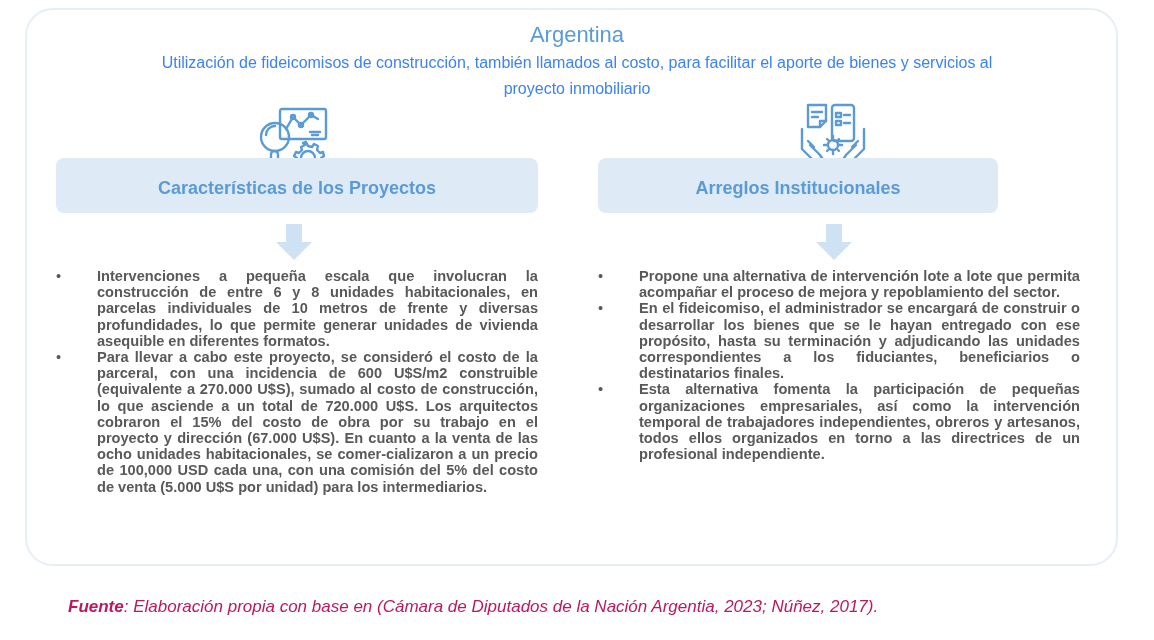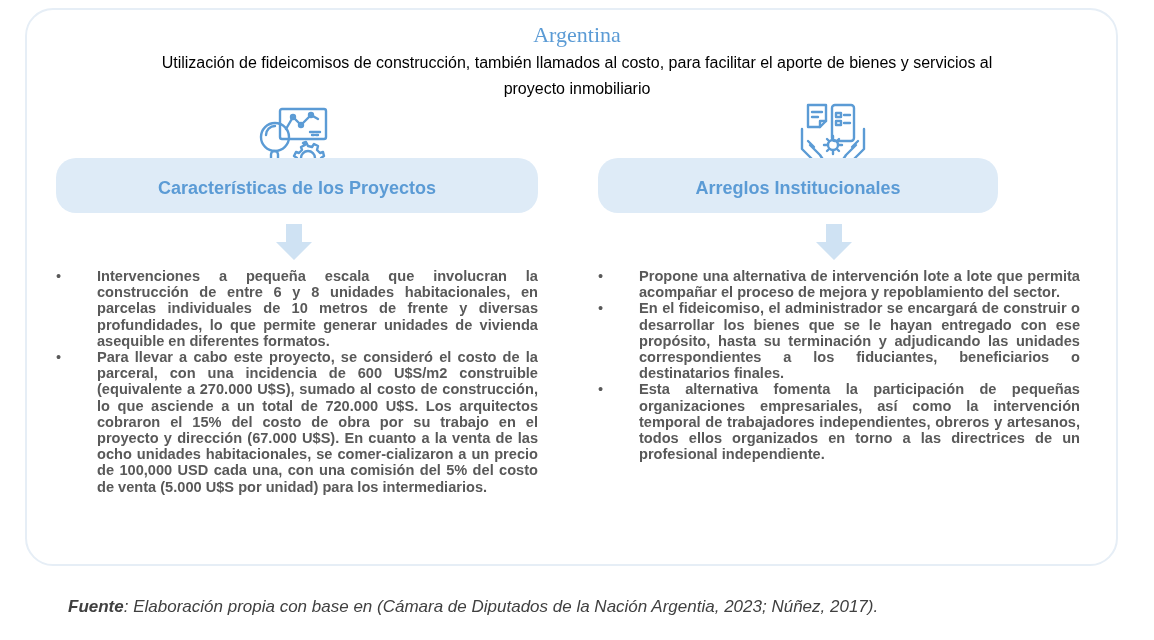--- a/index.html
+++ b/index.html
@@ -5,29 +5,29 @@
     * { box-sizing: border-box; margin: 0; padding: 0; }
     html, body { width: 1154px; height: 640px; background: #ffffff; overflow: hidden; }
     body { position: relative; font-family: "Liberation Sans", sans-serif; color: #555555; }
 
     .frame {
       position: absolute; left: 25px; top: 8px; width: 1093px; height: 558px;
       border: 2px solid #e6eef6; border-radius: 28px; background: #ffffff;
     }
     .title {
       position: absolute; left: 0; top: 22px; width: 1154px; text-align: center;
-      font-size: 22px; color: #5b9bd5; font-family: Liberation Serif, serif;
+      font-size: 22px; color: #5b9bd5; font-family: Liberation Sans, sans-serif;
     }
     .subtitle {
       position: absolute; left: 160px; top: 50px; width: 834px; text-align: center;
-      font-size: 16px; line-height: 26px; color: #000000;
+      font-size: 16px; line-height: 26px; color: #3b82f6;
     }
 
     .panel-header {
-      position: absolute; top: 158px; height: 55px; border-radius: 20px;
+      position: absolute; top: 158px; height: 55px; border-radius: 8px;
       background: #deebf7; display: flex; align-items: center; justify-content: center;
       padding-top: 6px;
     }
     .panel-header span { font-size: 18px; font-weight: bold; color: #5b9bd5; }
     .ph-left { left: 56px; width: 482px; }
     .ph-right { left: 598px; width: 400px; }
 
     .icon { position: absolute; }
     .icon-left { left: 256px; top: 107px; width: 74px; height: 66px; }
     .icon-right { left: 798px; top: 103px; width: 70px; height: 70px; }
@@ -41,21 +41,21 @@
       line-height: 16.2px; color: #595959; text-align: justify;
     }
     .list-left { left: 56px; top: 268px; width: 482px; }
     .list-right { left: 598px; top: 268px; width: 482px; }
     .list li { position: relative; padding-left: 41px; }
     .list li .bullet {
       position: absolute; left: 0; top: 0; width: 10px; font-weight: normal;
     }
 
     .source {
-      position: absolute; left: 68px; top: 597px; font-size: 17px; font-style: italic; color: #404040;
+      position: absolute; left: 68px; top: 597px; font-size: 17px; font-style: italic; color: #be185d;
     }
     .source b { font-weight: bold; }
   </style>
 </head>
 <body>
 
 <div class="frame"></div>
 
 <div class="title">Argentina</div>
 <div class="subtitle">Utilización de fideicomisos de construcción, también llamados al costo, para facilitar el aporte de bienes y servicios al proyecto inmobiliario</div>

